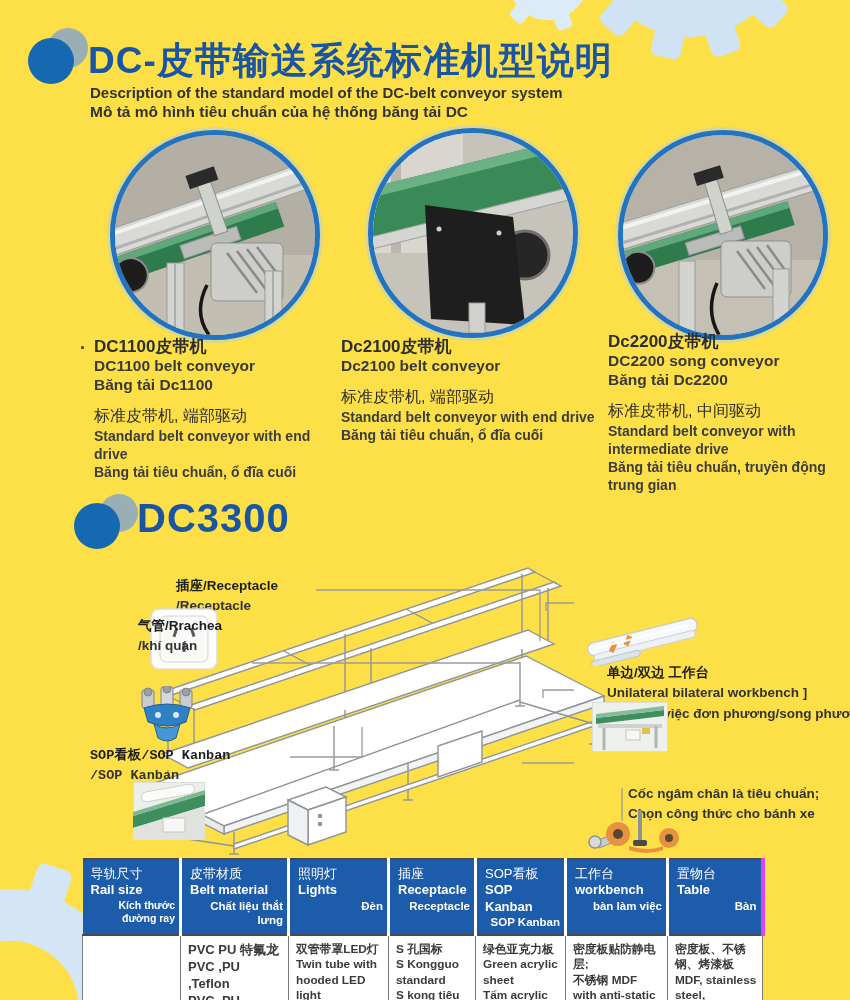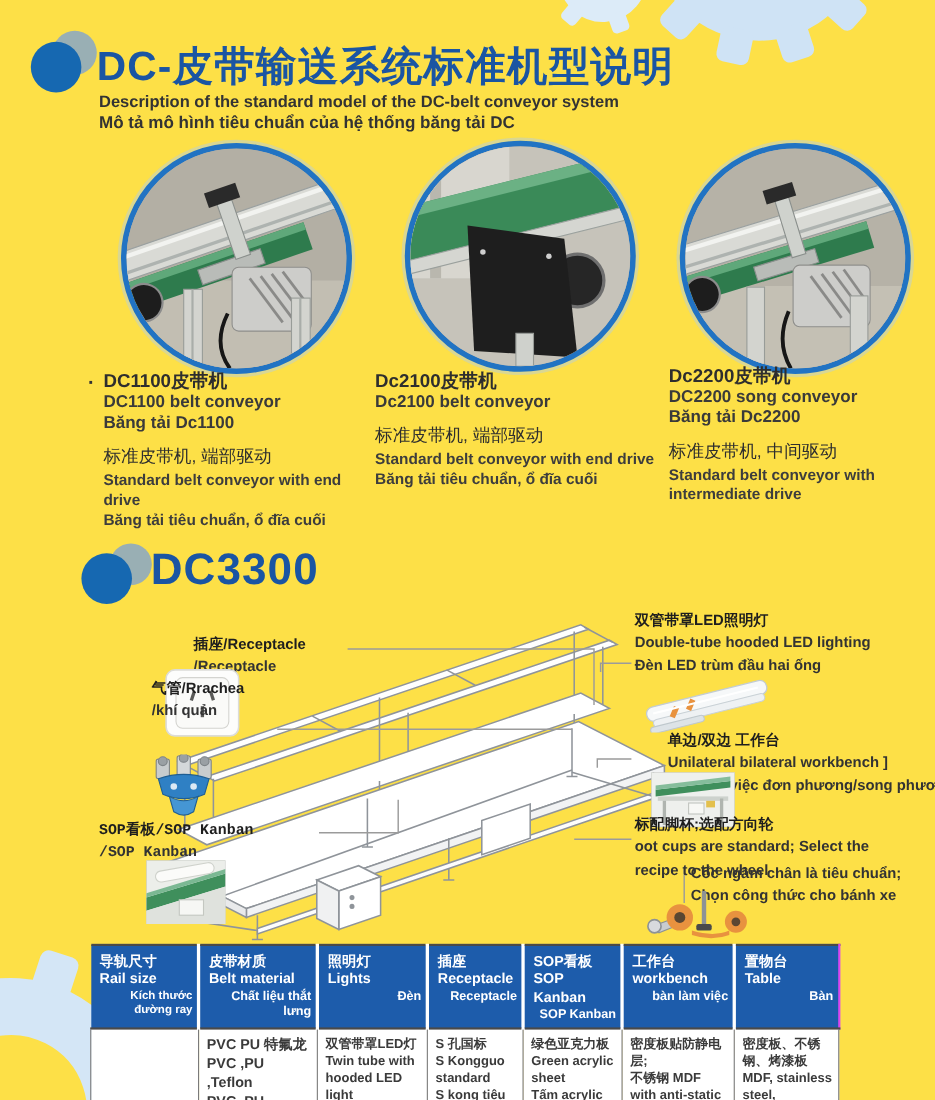--- a/index.html
+++ b/index.html
@@ -24,22 +24,22 @@
   .bullet{position:absolute;left:-14px;top:2px;font-size:18px;color:#333;font-weight:bold;}
   
   .dc3300-title{left:137px;top:496px;font-size:40px;font-weight:700;color:#1a55a3;letter-spacing:1px;}
   .callout{line-height:1.5;}
   .callout .czh{font-size:13.5px;font-weight:bold;color:#1e1e1e;}
   .callout .cen,.callout .cvi{font-size:13.5px;font-weight:600;color:#333;}
   
   .spec-table{left:82px;top:858px;width:680px;border-collapse:collapse;table-layout:fixed;}
   .spec-table th{background:#1d5cab;color:#fff;text-align:left;vertical-align:top;
      padding:6px 4px 5px 8px;border-right:3px solid #ffffff;border-top:2px solid #4a4a4a;border-bottom:2px solid #4a4a4a;}
-  .spec-table th:last-child{border-right:2px solid #d946ef;}
-  .spec-table th .hzh{font-size:13px;font-weight:bold;line-height:1.25;}
+  .spec-table th:last-child{border-right:4px solid #d946ef;}
+  .spec-table th .hzh{font-size:13px;font-weight:normal;line-height:1.25;}
   .spec-table th .hen{font-size:13px;font-weight:600;line-height:1.25;}
   .spec-table th .hvi{font-size:11.5px;font-weight:600;line-height:1.25;text-align:right;}
   .spec-table td{background:#fff;border:1.5px solid #7a7a7a;vertical-align:top;
      padding:6px 4px 6px 7px;font-size:11.8px;font-weight:600;color:#3a3a3a;line-height:1.3;white-space:pre-line;}
   .spec-table td.c1{vertical-align:middle;font-size:14px;color:#333;}
   svg{display:block;}
 </style>
 </head>
 <body>
 
@@ -195,20 +195,21 @@
     <div class="fzh">标准皮带机, 端部驱动</div>
     <div class="fen">Standard belt conveyor with end drive</div>
     <div class="fvi">Băng tải tiêu chuẩn, ổ đĩa cuối</div>
   </div>
   <div class="abs prod" style="left:608px;top:331px;width:235px;">
     <div class="zh">Dc2200皮带机</div>
     <div class="en">DC2200 song conveyor</div>
     <div class="vi">Băng tải Dc2200</div>
     <div class="fzh">标准皮带机, 中间驱动</div>
     <div class="fen">Standard belt conveyor with intermediate drive</div>
+    <div class="fvi">Băng tải tiêu chuẩn, truyền động trung gian</div>
   </div>
 
   <div class="abs dot" style="left:100px;top:494px;width:38px;height:38px;background:#7fa3cf;opacity:.8;"></div>
   <div class="abs dot" style="left:74px;top:503px;width:46px;height:46px;background:#1668b1;"></div>
   <div class="abs dc3300-title">DC3300</div>
 
   <svg class="abs" style="left:138px;top:548px;" width="485" height="308" viewBox="0 0 485 308">
     <g stroke="#8f949a" stroke-width="1.4" fill="#ffffff">
 
       <path d="M24,144 L390,20 L397,24 L31,148 Z"></path>
@@ -319,25 +320,20 @@
     <svg width="72" height="58" viewBox="0 0 72 58">
       <rect width="72" height="58" fill="#eceeea" stroke="#c9ccc7" stroke-width="1"></rect>
       <polygon points="0,34 72,12 72,24 0,46" fill="#3f8f5c"></polygon>
       <polygon points="0,30 72,8 72,12 0,34" fill="#7bb893"></polygon>
       <rect x="8" y="6" width="54" height="10" rx="5" fill="#fbfbf9" stroke="#cfd2cc" stroke-width="1" transform="rotate(-10 35 11)"></rect>
       <polygon points="0,46 72,24 72,58 0,58" fill="#dfe2dd"></polygon>
       <rect x="30" y="36" width="22" height="14" fill="#f6f7f4" stroke="#c4c7c1" stroke-width="1"></rect>
     </svg>
   </div>
 
-  <div class="abs callout" style="left:577px;top:554px;width:265px;">
-    <div class="czh">双管带罩LED照明灯</div>
-    <div class="cen">Double-tube hooded LED lighting</div>
-    <div class="cvi">Đèn LED trùm đầu hai ống</div>
-  </div>
   <div class="abs" style="left:585px;top:612px;">
     <svg width="120" height="54" viewBox="0 0 120 54">
       <g transform="rotate(-14 60 27)">
         <rect x="2" y="18" width="112" height="13" rx="6" fill="#f6f8f9" stroke="#c3ccd2" stroke-width="1.2"></rect>
         <rect x="6" y="30" width="104" height="7" rx="3.5" fill="#eef1f3" stroke="#c9d1d6" stroke-width="1"></rect>
         <rect x="2" y="36" width="50" height="6" rx="3" fill="#dde3e7" stroke="#bfc8cd" stroke-width="1"></rect>
         <path d="M22,30 l6,-8 l4,3 l-6,8 Z" fill="#e8923f"></path>
         <path d="M38,27 l6,-8 l4,3 l-6,8 Z" fill="#e8923f"></path>
         <line x1="8" y1="24" x2="106" y2="24" stroke="#ffffff" stroke-width="2"></line>
       </g>
@@ -355,25 +351,20 @@
       <polygon points="4,16 72,8 72,14 4,22" fill="#3f8f5c"></polygon>
       <polygon points="4,12 72,4 72,8 4,16" fill="#85bd9b"></polygon>
       <rect x="6" y="22" width="64" height="4" fill="#cdd2cd"></rect>
       <line x1="12" y1="26" x2="12" y2="48" stroke="#b0b5b0" stroke-width="3"></line>
       <line x1="64" y1="24" x2="64" y2="46" stroke="#b0b5b0" stroke-width="3"></line>
       <rect x="34" y="28" width="14" height="10" fill="#f7f8f5" stroke="#c2c5c0" stroke-width="1"></rect>
       <rect x="50" y="26" width="8" height="6" fill="#e3c04d"></rect>
     </svg>
   </div>
 
-  <div class="abs callout" style="left:577px;top:740px;width:240px;">
-    <div class="czh">标配脚杯;选配方向轮</div>
-    <div class="cen">oot cups are standard; Select the</div>
-    <div class="cen">recipe to the wheel</div>
-  </div>
   <div class="abs callout" style="left:628px;top:784px;width:230px;">
     <div class="cvi">Cốc ngâm chân là tiêu chuẩn;</div>
     <div class="cvi">Chọn công thức cho bánh xe</div>
   </div>
   <div class="abs" style="left:585px;top:808px;">
     <svg width="110" height="46" viewBox="0 0 110 46">
       <line x1="55" y1="2" x2="55" y2="34" stroke="#8d9296" stroke-width="4"></line>
       <rect x="48" y="32" width="14" height="6" rx="2" fill="#4a4a4a"></rect>
       <path d="M8,34 L30,26 L34,32 L14,40 Z" fill="#c8ccd0" stroke="#8d9296" stroke-width="1"></path>
       <circle cx="10" cy="34" r="6" fill="#d8dadd" stroke="#8d9296" stroke-width="1.5"></circle>

